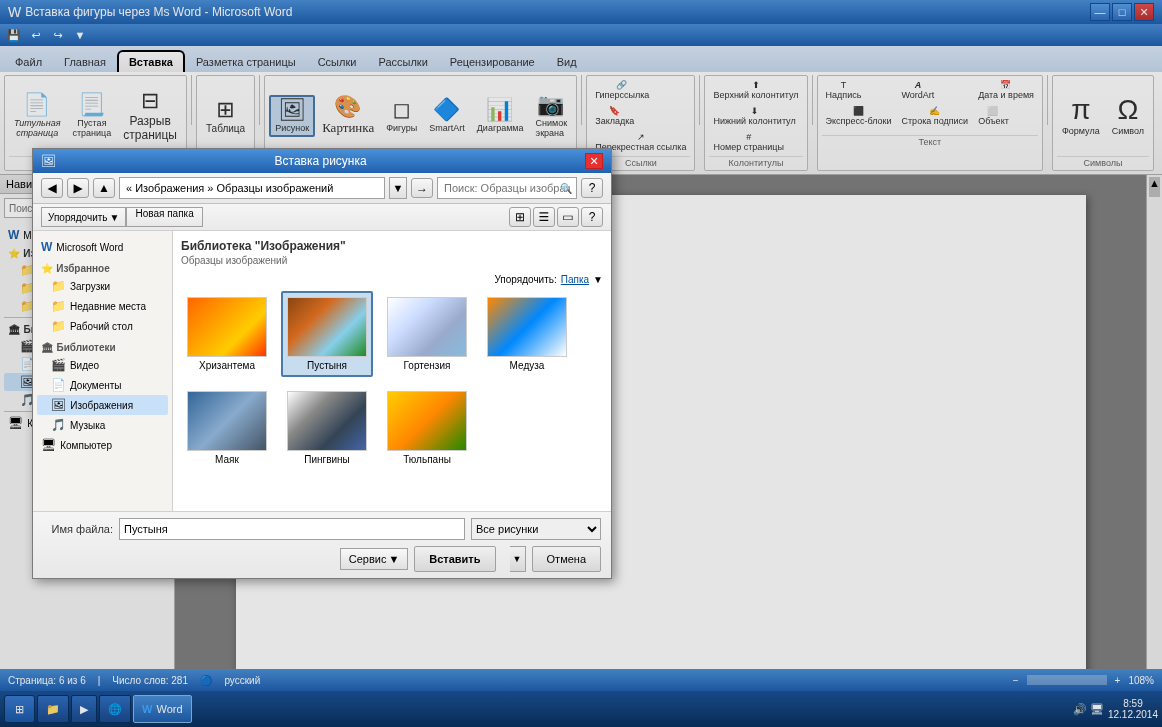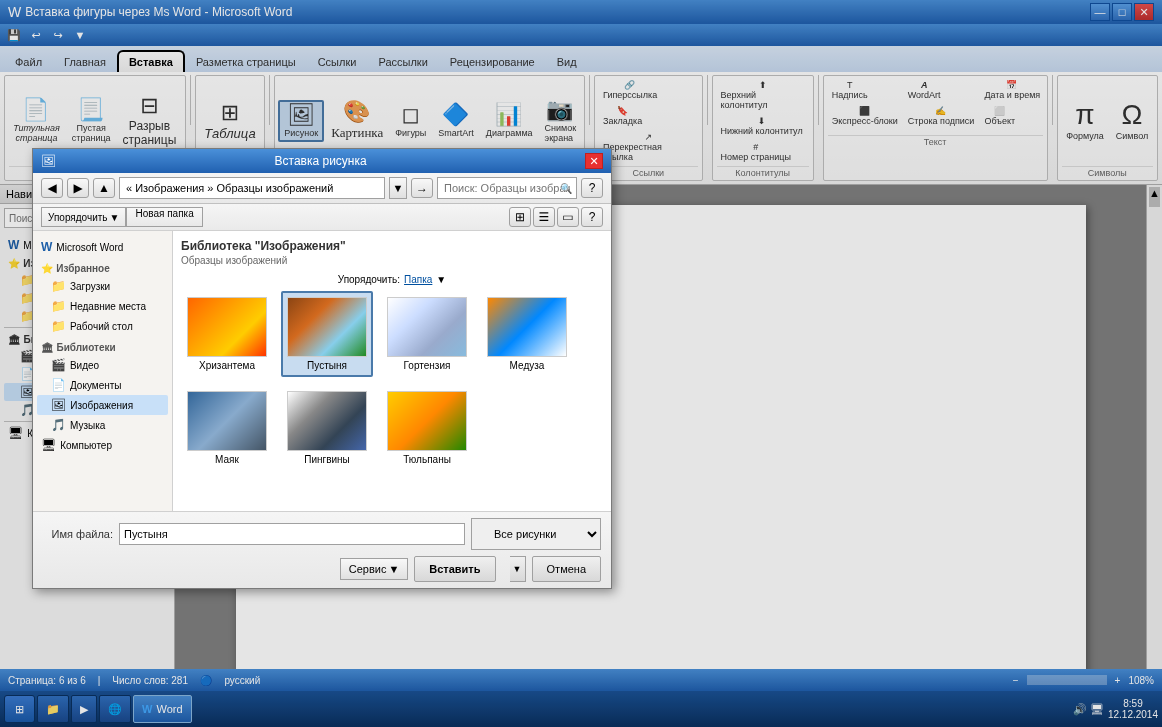--- a/index.html
+++ b/index.html
@@ -398,21 +398,21 @@
       color: #333;
       margin-bottom: 2px;
     }
     .dialog-breadcrumb-sub {
       font-size: 10px;
       color: #666;
       margin-bottom: 8px;
     }
     .dialog-sort-bar {
       display: flex;
-      justify-content: center;
+      justify-content: flex-end;
       align-items: center;
       margin-bottom: 6px;
       font-size: 10px;
       gap: 4px;
     }
     .dialog-sort-link {
       color: #0050a0;
       cursor: pointer;
       text-decoration: underline;
     }
@@ -466,24 +466,24 @@
     }
     .dialog-filename-input {
       flex: 1;
       height: 22px;
       border: 1px solid #a0a0a0;
       padding: 0 4px;
       font-size: 11px;
     }
     .dialog-filetype-select {
       width: 130px;
-      height: 32px;
-      border: 1px solid #a0a0a0;
-      font-size: 11px;
-      padding: 0 18px;
+      height: 22px;
+      border: 1px solid #a0a0a0;
+      font-size: 11px;
+      padding: 0 0;
     }
     .dialog-action-row {
       display: flex;
       justify-content: flex-end;
       align-items: center;
       gap: 6px;
     }
     .dialog-service-btn {
       height: 22px;
       padding: 0 8px;
@@ -605,21 +605,21 @@
         </div>
       </div>
       <div class="ribbon-group-label">Страницы</div>
     </div>
     <div class="separator"></div>
 
     <div class="ribbon-group">
       <div class="ribbon-group-items">
         <div class="ribbon-btn">
           <div class="ribbon-btn-icon">⊞</div>
-          <div style="font-size:13px;font-style:italic;">Таблица</div>
+          <div style="font-size:10px;">Таблица</div>
         </div>
       </div>
       <div class="ribbon-group-label">Таблицы</div>
     </div>
     <div class="separator"></div>
 
     <div class="ribbon-group">
       <div class="ribbon-group-items">
         <div class="ribbon-btn active" style="border:2px solid #4a7aaa;background:#c8dcf0;">
           <div class="ribbon-btn-icon">🖼</div>

